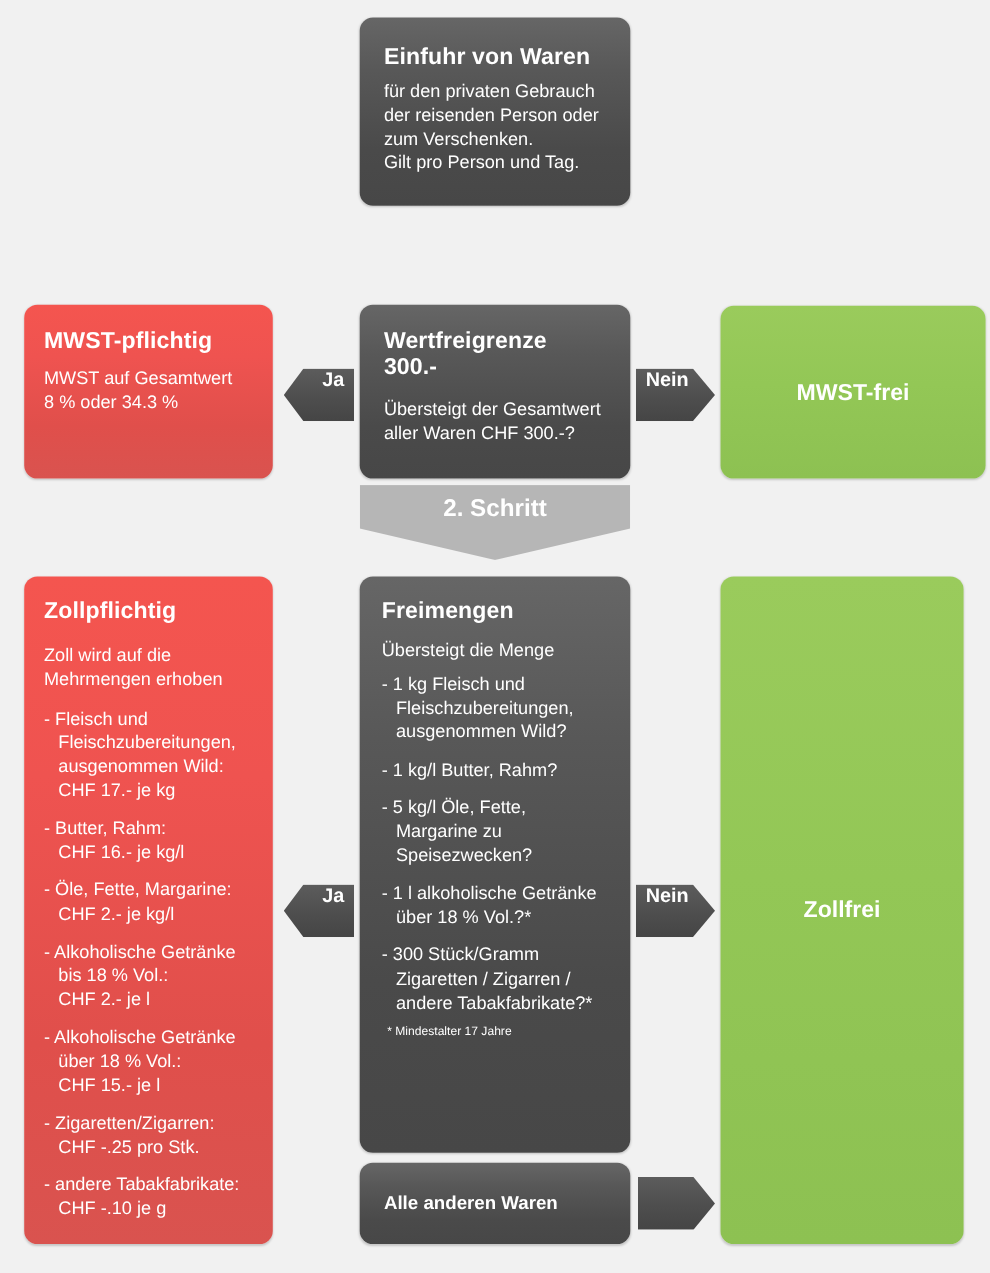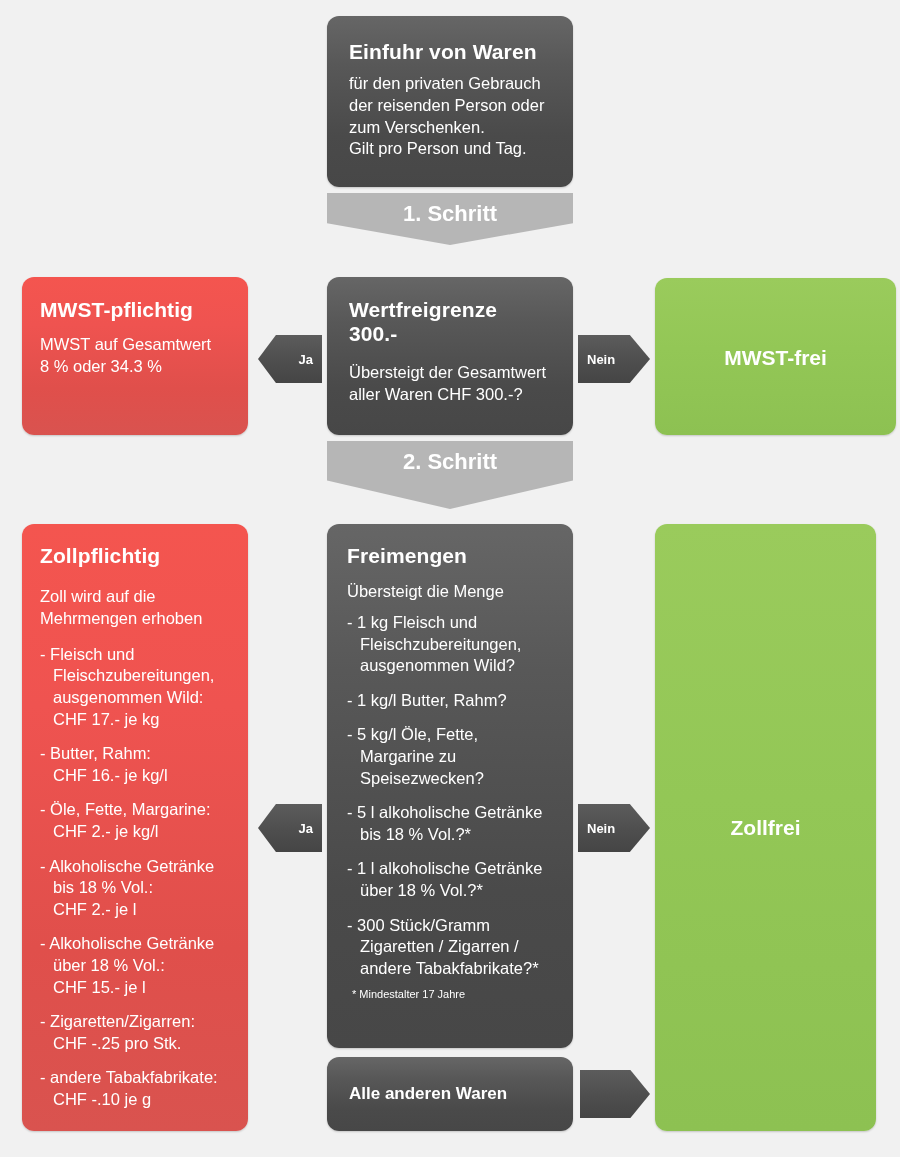--- a/index.html
+++ b/index.html
@@ -149,25 +149,25 @@
   .step-arrow span { display: block; padding-top: 8px; }
 
   #step-1 { left: 327px; top: 193px; width: 246px; height: 52px; }
   #step-2 { left: 327px; top: 441px; width: 246px; height: 68px; }
 
   
   .side-arrow {
     position: absolute;
     background: linear-gradient(to bottom, #5c5c5c 0%, #4e4e4e 55%, #454545 100%);
     color: #ffffff;
-    font-size: 13px;
+    font-size: 18px;
     font-weight: bold;
     box-sizing: border-box;
     display: flex;
-    align-items: center;
+    align-items: flex-start;
   }
   .side-arrow.left {
     -webkit-clip-path: polygon(0% 50%, 28% 0%, 100% 0%, 100% 100%, 28% 100%);
     clip-path: polygon(0% 50%, 28% 0%, 100% 0%, 100% 100%, 28% 100%);
     justify-content: flex-end;
     padding-right: 9px;
   }
   .side-arrow.right {
     -webkit-clip-path: polygon(0% 0%, 72% 0%, 100% 50%, 72% 100%, 0% 100%);
     clip-path: polygon(0% 0%, 72% 0%, 100% 50%, 72% 100%, 0% 100%);
@@ -188,23 +188,20 @@
 <div class="stage">
 
   <div class="box dark" id="box-einfuhr">
     <p class="box-title">Einfuhr von Waren</p>
     <p class="box-sub" style="white-space:pre-line">für den privaten Gebrauch
 der reisenden Person oder
 zum Verschenken.
 Gilt pro Person und Tag.</p>
   </div>
 
-  <div class="step-arrow" id="step-1">
-    <span>1. Schritt</span>
-  </div>
 
   <div class="box red" id="box-mwst-pflichtig">
     <p class="box-title">MWST-pflichtig</p>
     <p class="box-sub" style="white-space:pre-line">MWST auf Gesamtwert
 8 % oder 34.3 %</p>
   </div>
 
   <div class="side-arrow left" id="arrow-ja-1">
     <span>Ja</span>
   </div>
@@ -261,22 +258,20 @@
     <p class="box-title">Freimengen</p>
     <p class="box-sub" style="white-space:pre-line; margin-bottom:9px;">Übersteigt die Menge</p>
     <ul class="blist">
       <li>- 1 kg Fleisch und
 Fleischzubereitungen,
 ausgenommen Wild?</li>
       <li>- 1 kg/l Butter, Rahm?</li>
       <li>- 5 kg/l Öle, Fette,
 Margarine zu
 Speisezwecken?</li>
-      <li>- 5 l alkoholische Getränke
-bis 18 % Vol.?*</li>
       <li>- 1 l alkoholische Getränke
 über 18 % Vol.?*</li>
       <li>- 300 Stück/Gramm
 Zigaretten / Zigarren /
 andere Tabakfabrikate?*</li>
     </ul>
     <p class="note">* Mindestalter 17 Jahre</p>
   </div>
 
   <div class="side-arrow right" id="arrow-nein-2">

